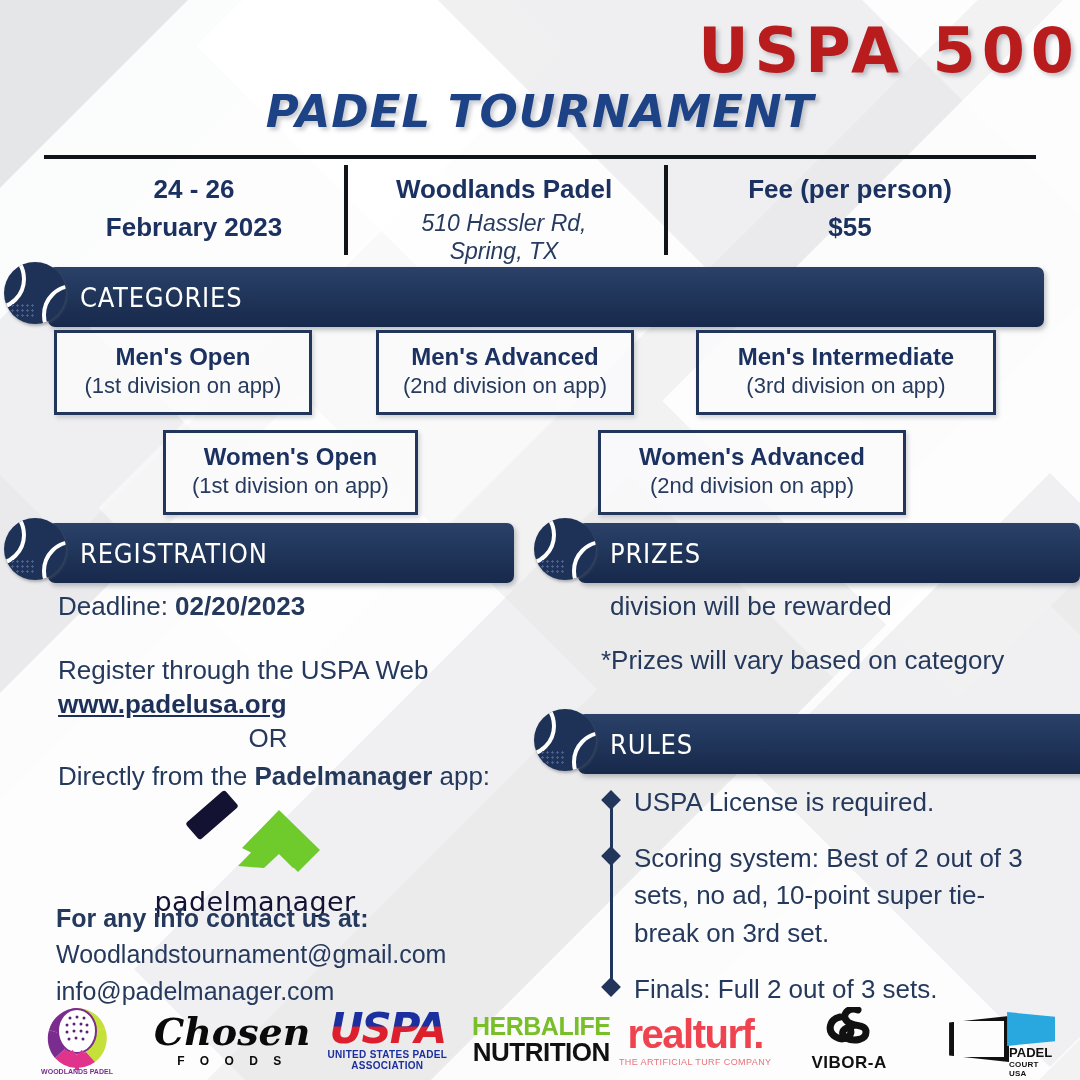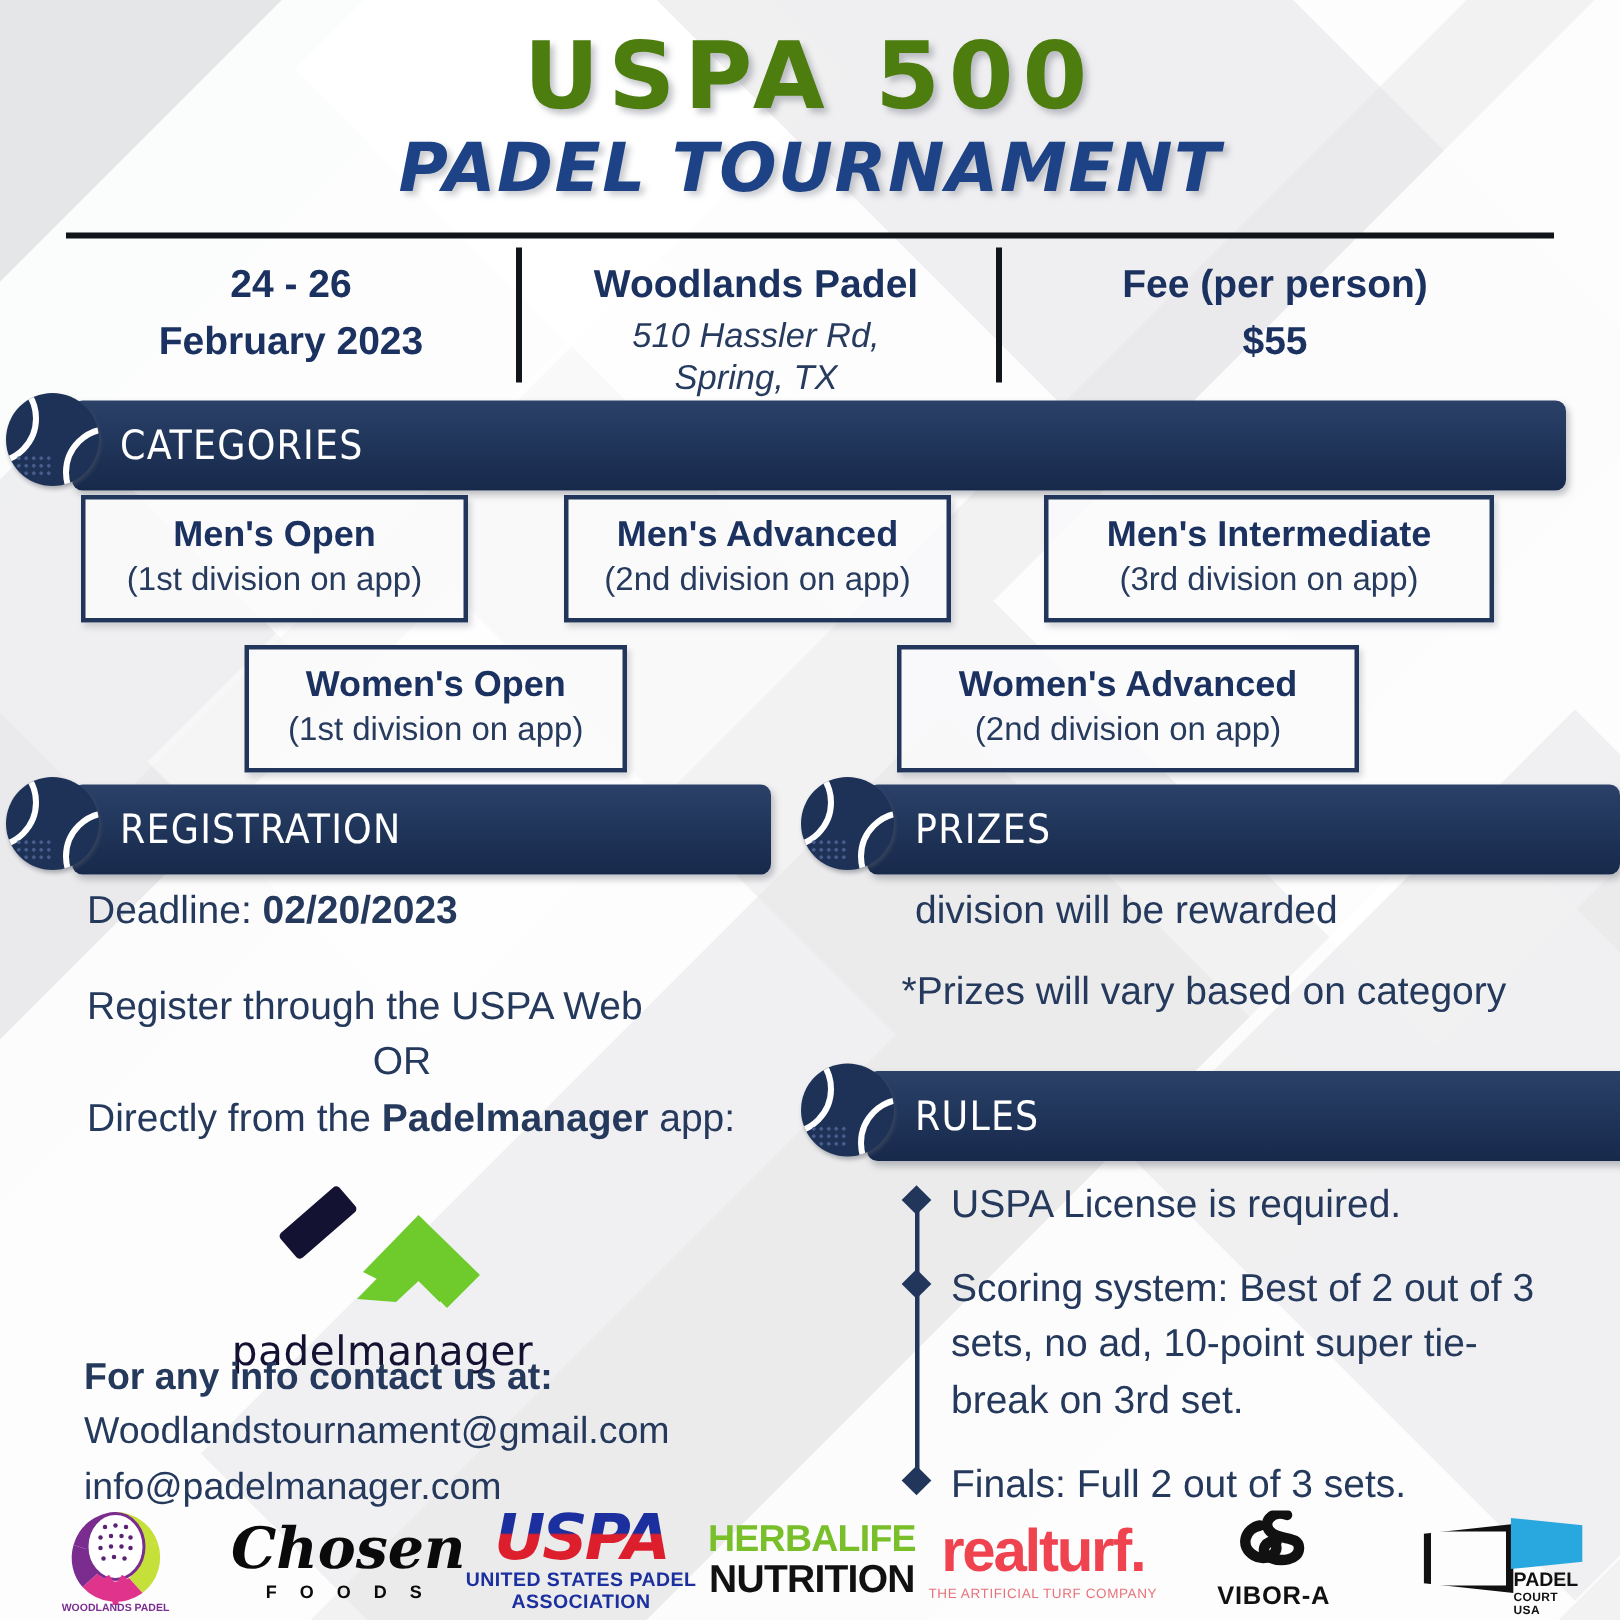--- a/index.html
+++ b/index.html
@@ -17,22 +17,23 @@
   #bg .st { position:absolute; background:#ffffff; opacity:.85; transform:rotate(-45deg); }
   #bg .dk { position:absolute; background:#e3e4e6; opacity:.9; transform:rotate(-45deg); }
 
   .stage { position:absolute; inset:0; z-index:2; }
 
   
   .title-wrap { position:absolute; left:0; right:0; top:18px; text-align:center; }
   .t1 {
     font-family:"DejaVu Sans", sans-serif;
     font-weight:700; font-size:62px; letter-spacing:6px;
-    color:#4d7c0f; line-height:1.05;
+    color:#b91c1c; line-height:1.05;
     text-shadow:3px 3px 4px rgba(120,125,135,.45);
+    text-align:right;
   }
   .t2 {
     font-family:"DejaVu Sans", sans-serif;
     font-weight:700; font-style:italic; font-size:45px; letter-spacing:1px;
     color:#1e4286; line-height:1.1; margin-top:4px;
     text-shadow:3px 3px 4px rgba(120,125,135,.4);
   }
 
   
   .infobar { position:absolute; left:44px; top:155px; width:992px; }
@@ -125,21 +126,21 @@
   }
   .sp-chosen .c2t { font-size:12px; letter-spacing:6px; color:#0a0a0a; margin-top:3px; font-weight:700; }
   .sp-uspa { text-align:center; }
   .sp-uspa .u1 {
     font-family:"DejaVu Sans", sans-serif; font-style:italic; font-weight:700;
     font-size:42px; line-height:.95;
     background:linear-gradient(180deg,#1b2f9e 0%,#1b2f9e 44%,#dd1f2d 46%,#dd1f2d 100%);
     -webkit-background-clip:text; background-clip:text; color:transparent;
     letter-spacing:-2px;
   }
-  .sp-uspa .u2 { font-size:13px; color:#1b2f9e; letter-spacing:.3px; font-weight:700; margin-top:1px; }
+  .sp-uspa .u2 { font-size:10px; color:#1b2f9e; letter-spacing:.3px; font-weight:700; margin-top:1px; }
   .sp-herb { text-align:center; line-height:1.02; }
   .sp-herb .h1 { font-weight:700; font-size:25px; color:#78bf2a; letter-spacing:-.5px; }
   .sp-herb .h2 { font-weight:700; font-size:26px; color:#111; letter-spacing:-.5px; }
   .sp-rt { text-align:center; }
   .sp-rt .r1 { font-size:40px; font-weight:700; color:#ef4350; letter-spacing:-1.5px; line-height:1; }
   .sp-rt .r2 { font-size:9px; color:#e8727a; letter-spacing:.4px; margin-top:3px; }
   .sp-vib { text-align:center; }
   .sp-vib .v2 { font-size:17px; font-weight:700; color:#111; letter-spacing:.5px; margin-top:2px; }
   .sp-pc { position:relative; width:108px; height:60px; }
   .sp-pc .pcl {
@@ -240,20 +241,21 @@
     <div class="bar" style="width:466px;">
       <span>REGISTRATION</span>
     </div>
   </div>
 
   <div class="txt" style="left:58px; top:588px; width:450px;">
     <div class="p">
       <span>Deadline: </span><b>02/20/2023</b>
     </div>
     <div class="p" style="margin-top:26px;">Register through the USPA Web</div>
+    <a class="link" href="#">www.padelusa.org</a>
     <div class="p ctr" style="width:420px;">OR</div>
     <div class="p">
       <span>Directly from the </span><b>Padelmanager</b><span> app:</span>
     </div>
   </div>
 
   <div class="pm" style="left:130px; top:788px; width:250px;">
     <div class="mark">
       <svg width="150" height="92" viewBox="0 0 150 92">
         <rect x="6" y="16" width="52" height="22" rx="3" transform="rotate(-41 32 27)" fill="#141232"></rect>

